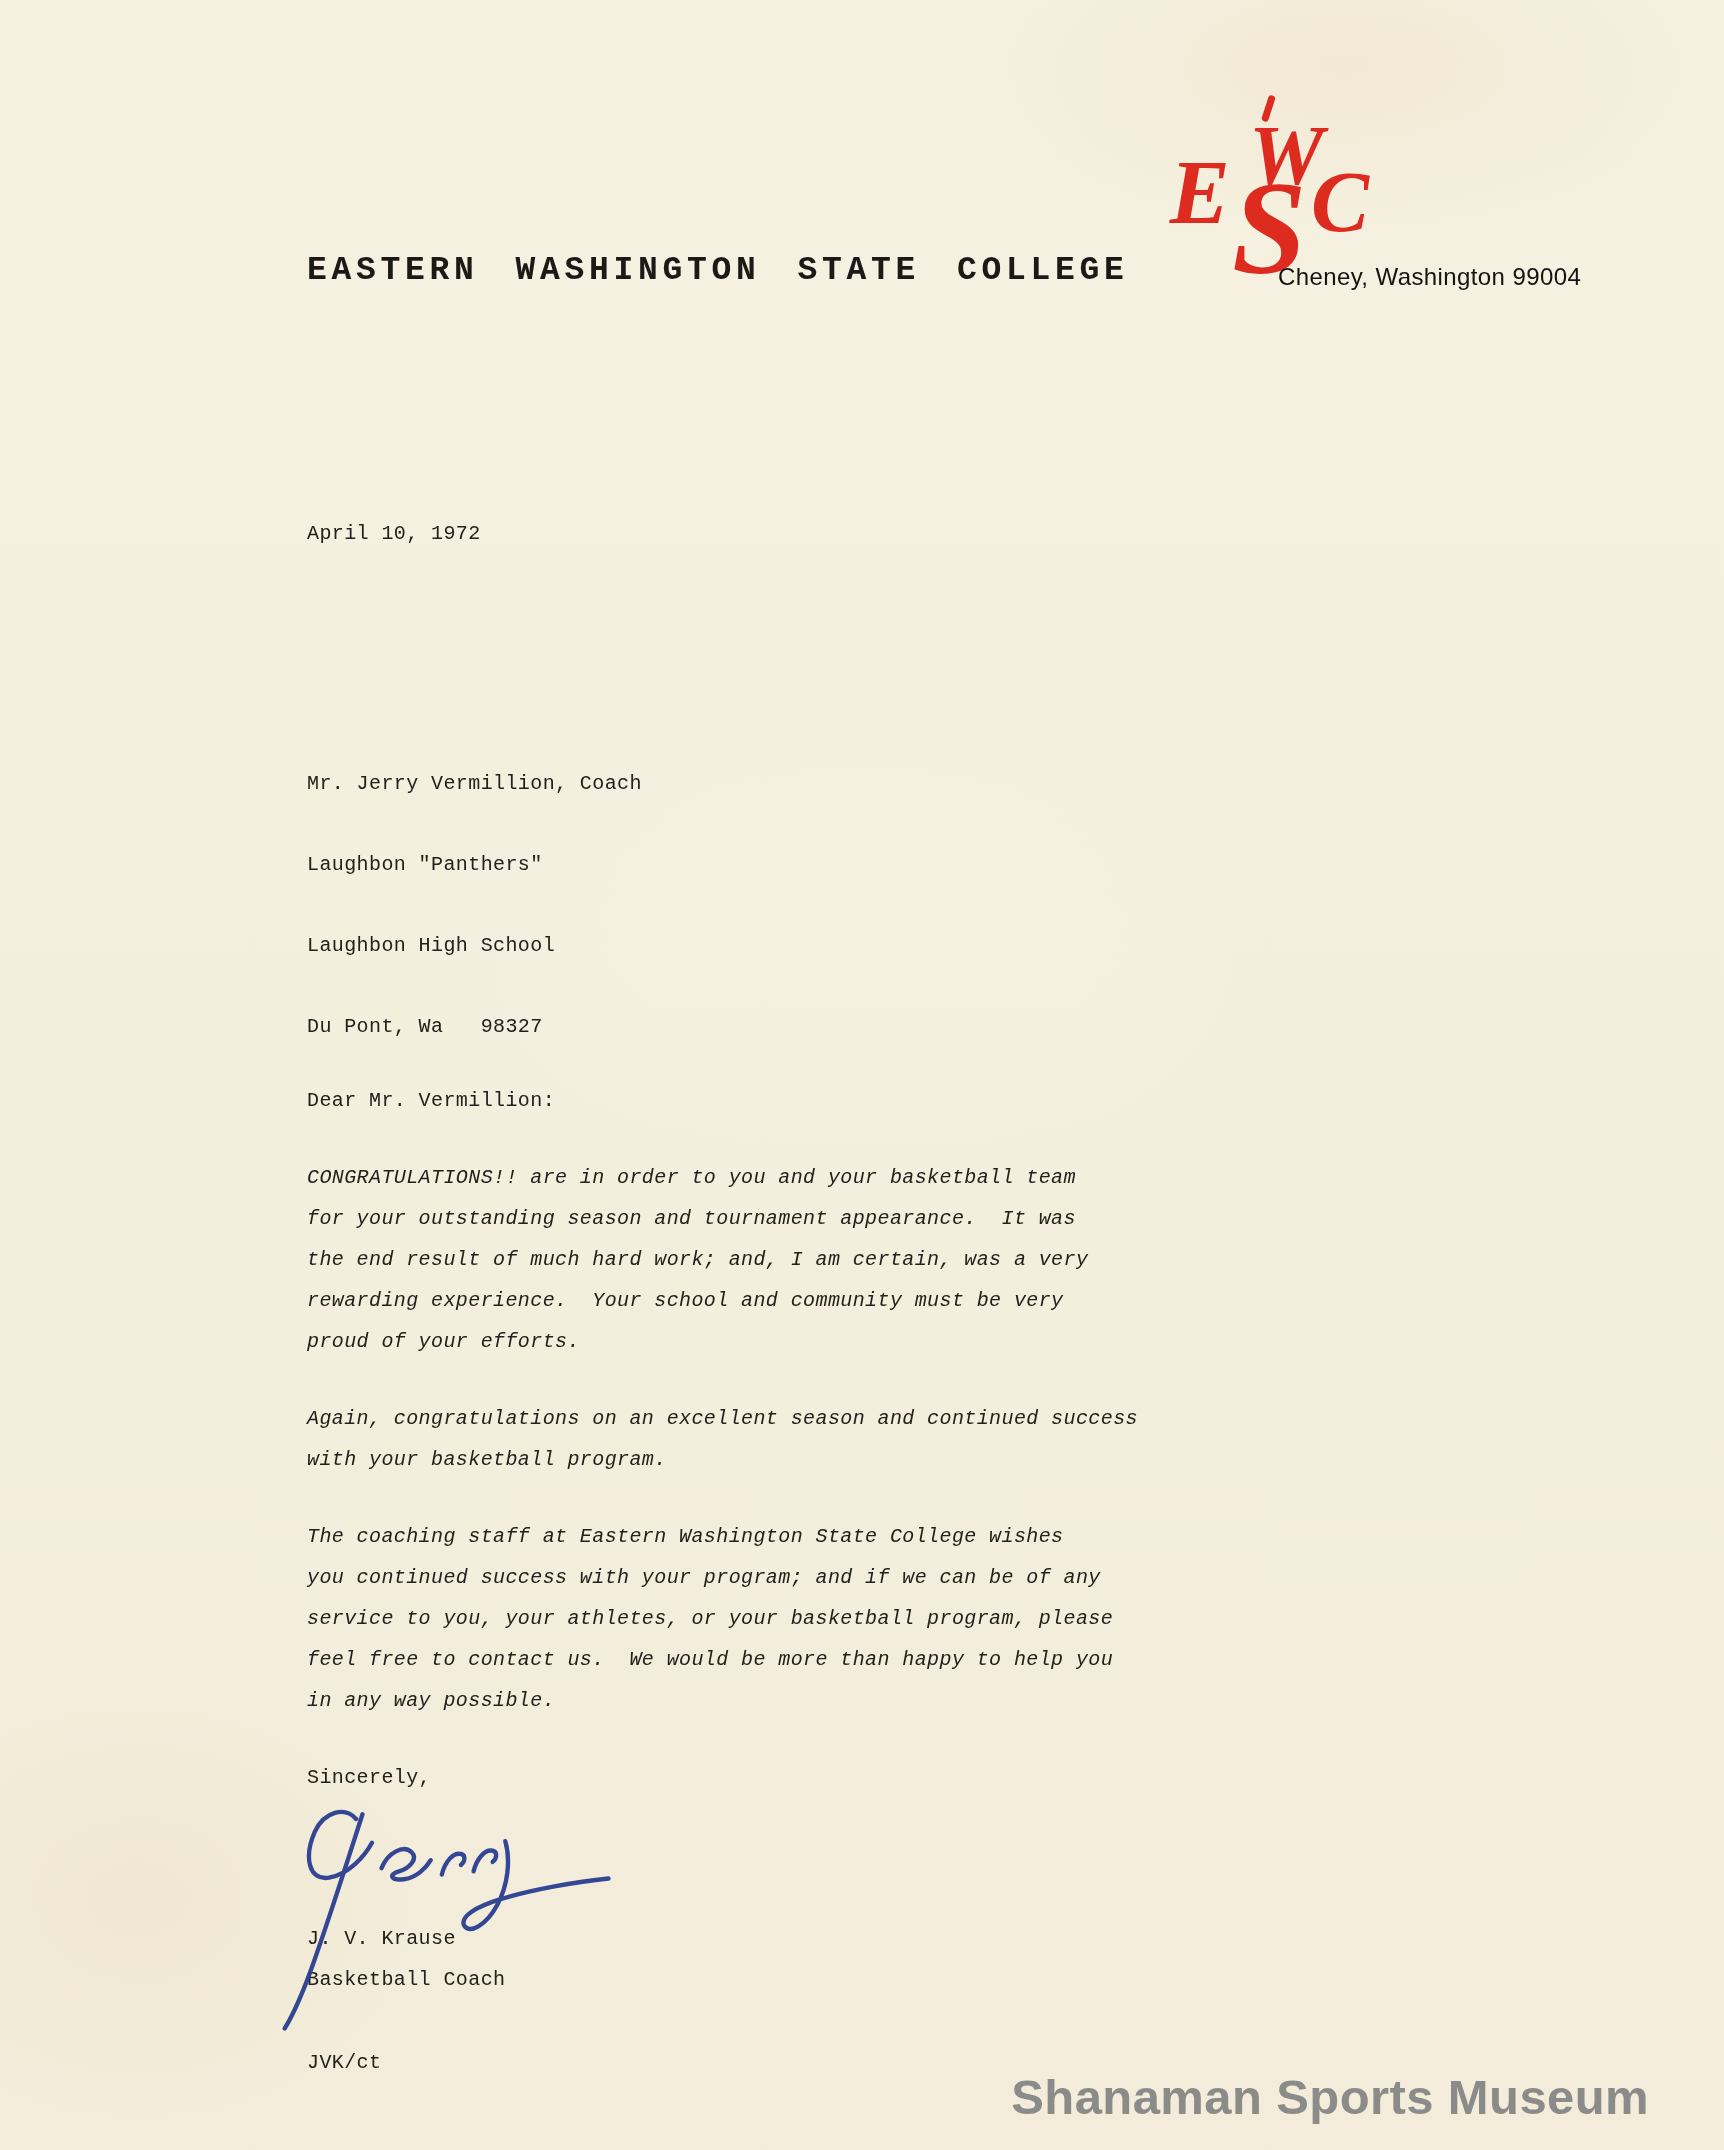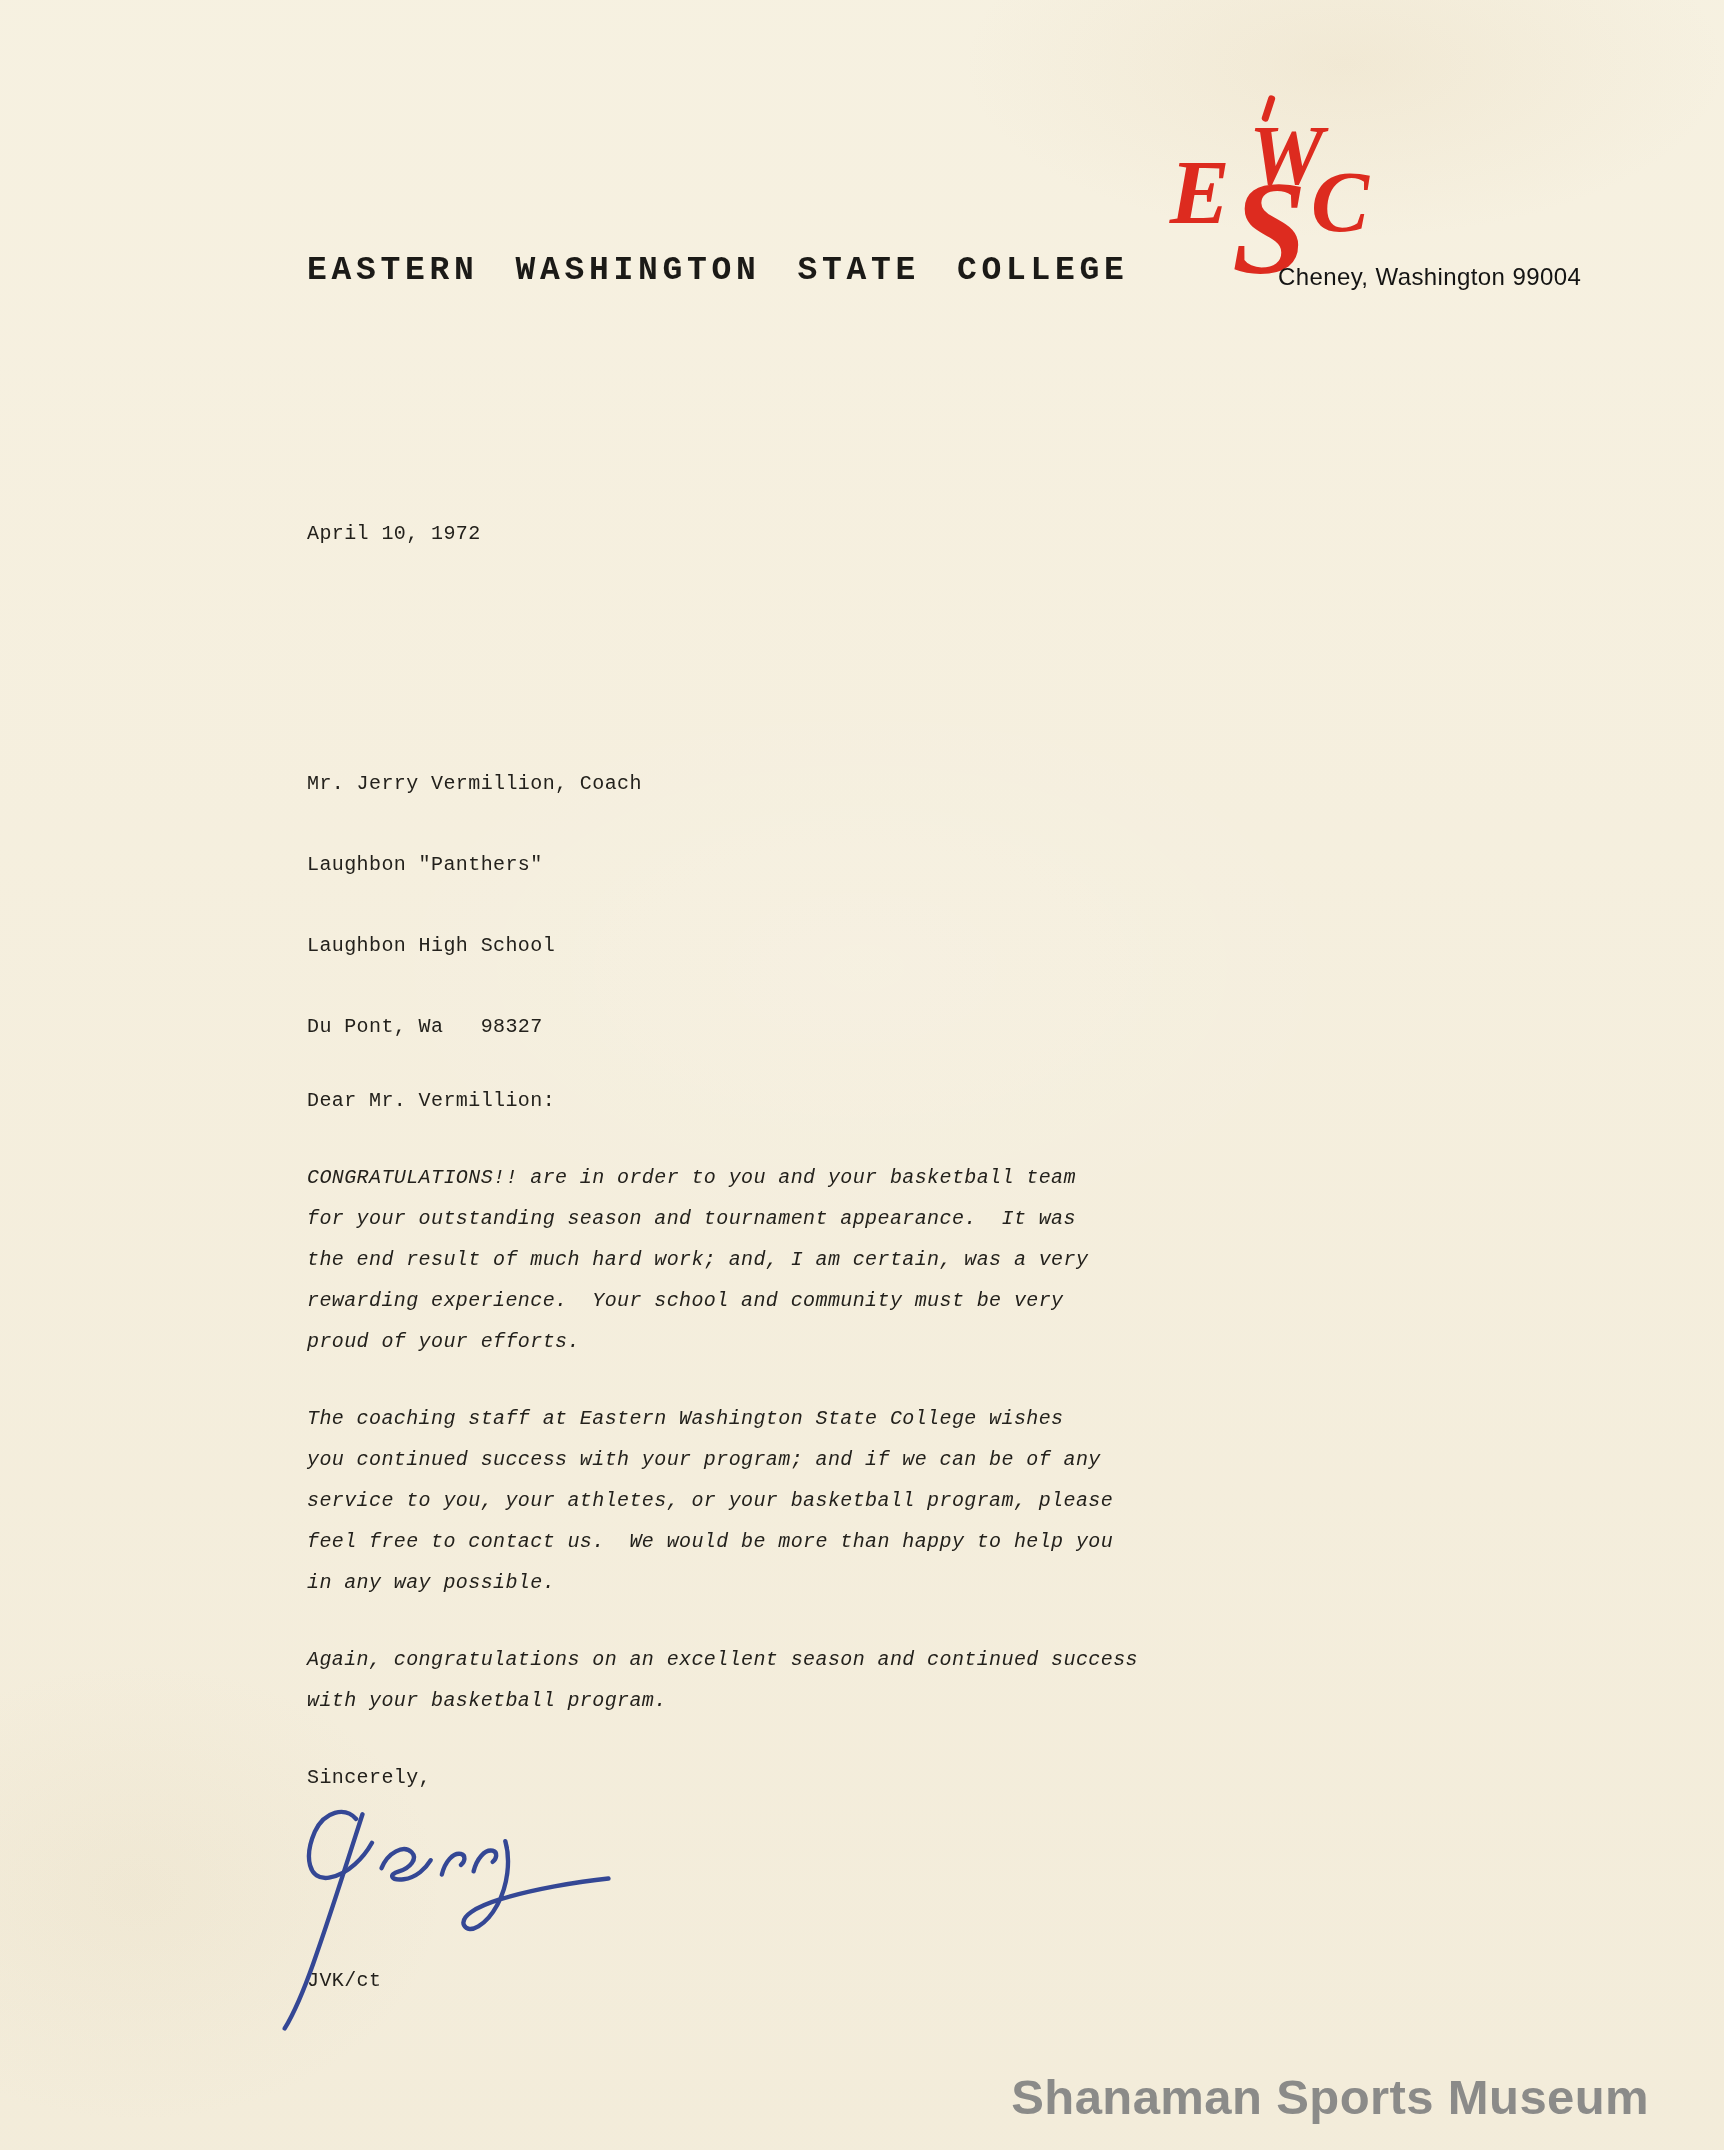--- a/index.html
+++ b/index.html
@@ -100,41 +100,45 @@
       <div>Du Pont, Wa   98327</div>
     </div>
 
     <div class="salutation">Dear Mr. Vermillion:</div>
 
     <div class="para">CONGRATULATIONS!! are in order to you and your basketball team
 for your outstanding season and tournament appearance.  It was
 the end result of much hard work; and, I am certain, was a very
 rewarding experience.  Your school and community must be very
 proud of your efforts.</div>
+    <div class="para">Again, congratulations on an excellent season and continued success
+with your basketball program.</div>
     <div class="para">The coaching staff at Eastern Washington State College wishes
 you continued success with your program; and if we can be of any
 service to you, your athletes, or your basketball program, please
 feel free to contact us.  We would be more than happy to help you
 in any way possible.</div>
-    <div class="para">Again, congratulations on an excellent season and continued success
-with your basketball program.</div>
 
     <div class="closing">Sincerely,</div>
 
     <div class="signature-block">
       <svg viewBox="0 0 460 310" stroke="#2a3f92" stroke-width="5.5" fill="none" stroke-linecap="round" stroke-linejoin="round" opacity="0.95">
         <path d="M118 34 C 104 18, 78 24, 66 50 C 52 82, 58 112, 84 108 C 108 104, 128 82, 138 64"></path>
         <path d="M126 28 C 108 84, 84 160, 64 216 C 52 250, 40 278, 28 298"></path>
         <path d="M150 96 C 158 76, 178 66, 188 76 C 196 84, 186 96, 172 100 C 158 104, 162 112, 178 110 C 194 108, 206 96, 212 86"></path>
         <path d="M226 104 C 230 88, 240 76, 250 78 C 257 80, 255 88, 250 92"></path>
         <path d="M266 100 C 270 84, 280 72, 290 74 C 297 76, 295 84, 290 88"></path>
         <path d="M306 62 C 313 86, 309 118, 296 142 C 282 168, 260 180, 254 168 C 249 157, 268 145, 300 135 C 340 123, 396 113, 436 109"></path>
       </svg>
     </div>
 
+    <div class="name-block">
+      <div>J. V. Krause</div>
+      <div>Basketball Coach</div>
+    </div>
 
     <div class="typist">JVK/ct</div>
 
   </div>
 
   <div class="watermark">Shanaman Sports Museum</div>
 
 </div>
 
 

